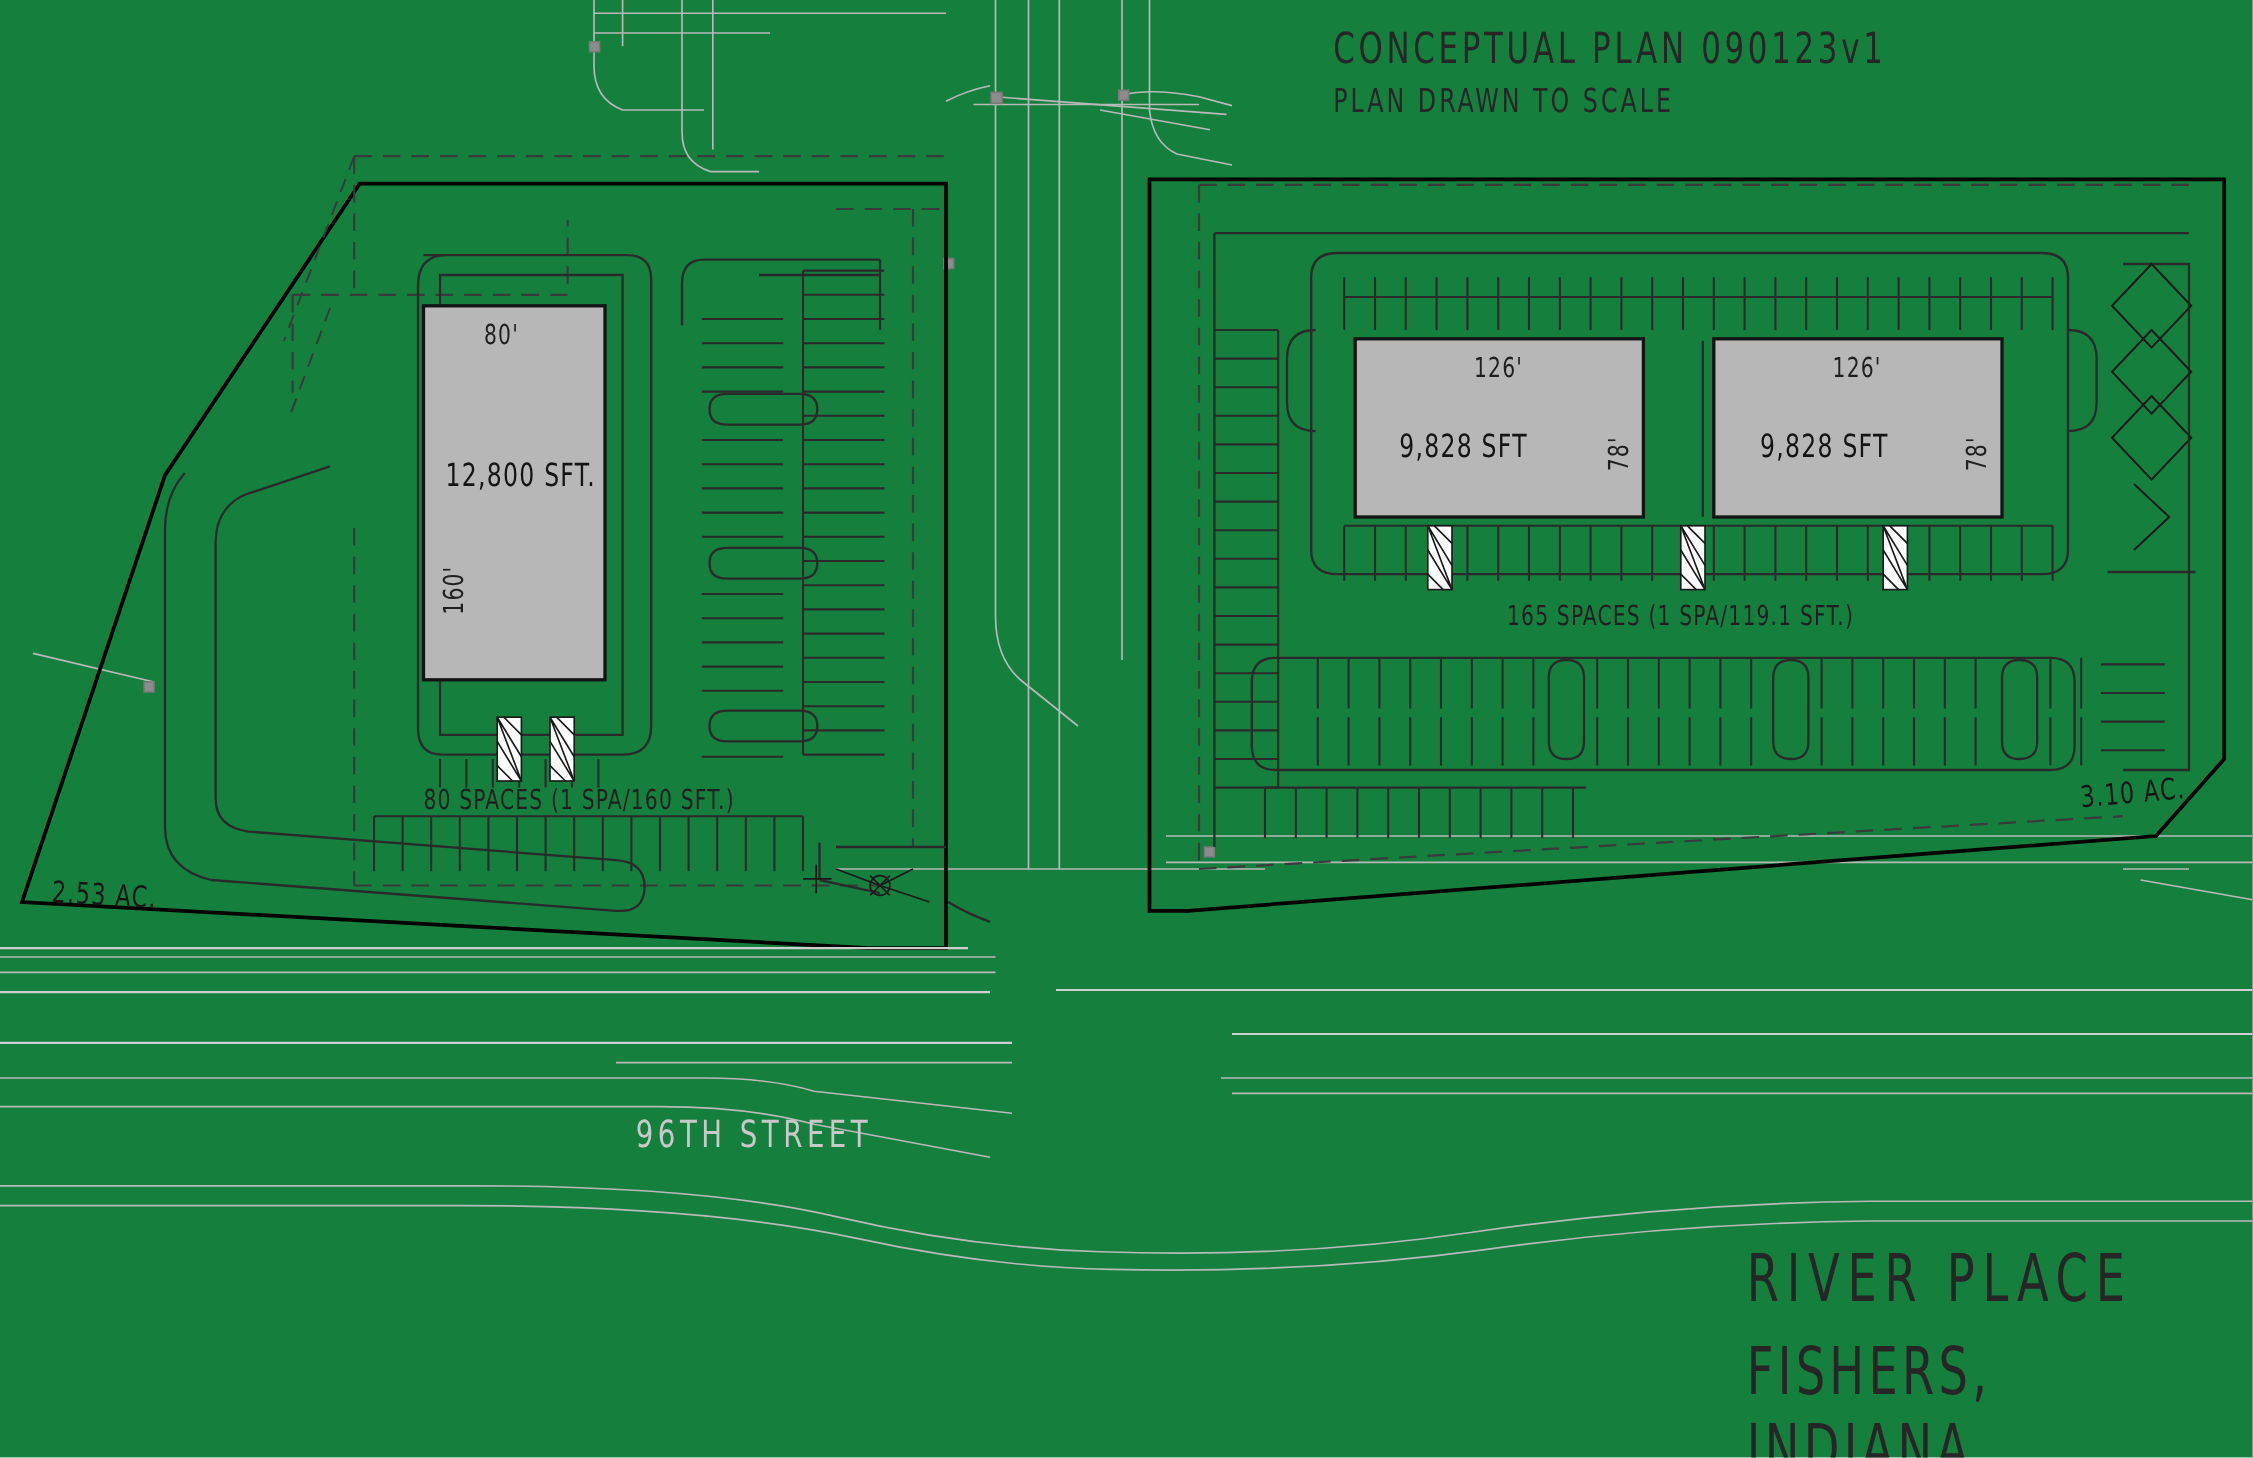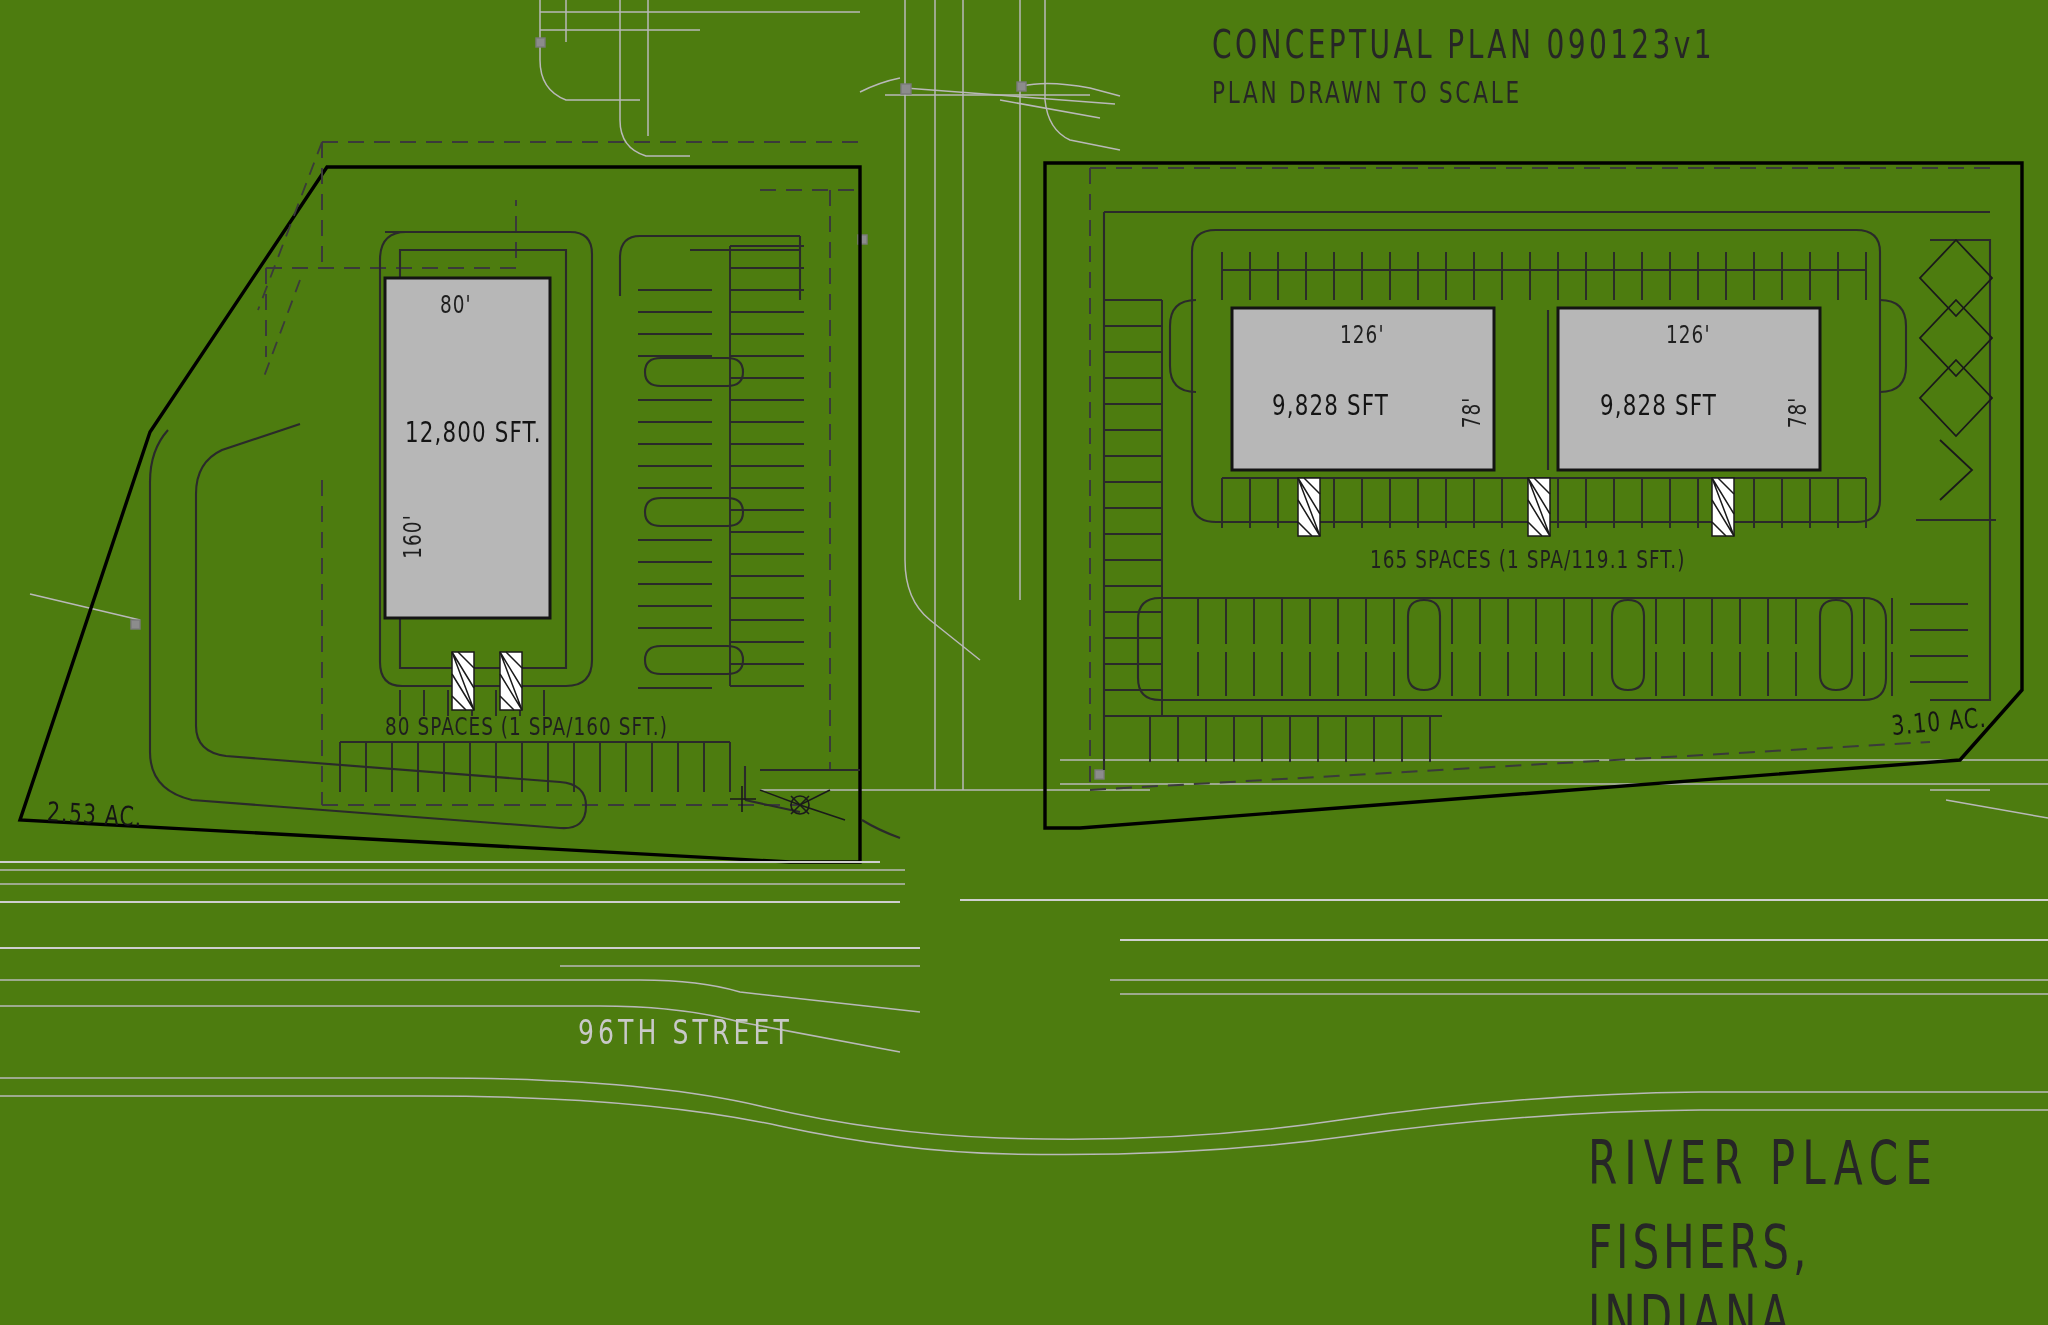--- a/index.html
+++ b/index.html
@@ -1,19 +1,19 @@
 <!DOCTYPE html>
 <html><head>
 <meta charset="utf-8">
 <title>River Place Conceptual Plan</title>
 <style>
   html,body{margin:0;padding:0;background:#ffffff;}
   body{width:2048px;height:1325px;overflow:hidden;
        font-family:"DejaVu Sans Condensed","Liberation Sans",sans-serif;}
-  #sheet{position:relative;width:2048px;height:1325px;background:#4d7c0f;}
+  #sheet{position:relative;width:2048px;height:1325px;background:#15803d;}
   svg.layer{position:absolute;left:0;top:0;width:2048px;height:1325px;}
   .txt{position:absolute;white-space:nowrap;color:#1a1a1a;
        font-family:"DejaVu Sans Condensed","Liberation Sans",sans-serif;}
   
   #titleblock{position:absolute;left:1212px;top:22px;}
   #titleblock .t1{font-size:39px;letter-spacing:4.2px;color:#262626;
        transform:scaleX(.80);transform-origin:left top;font-weight:300;}
   #titleblock .t2{font-size:30px;letter-spacing:3.4px;color:#262626;margin-top:8px;
        transform:scaleX(.80);transform-origin:left top;font-weight:300;}
   

